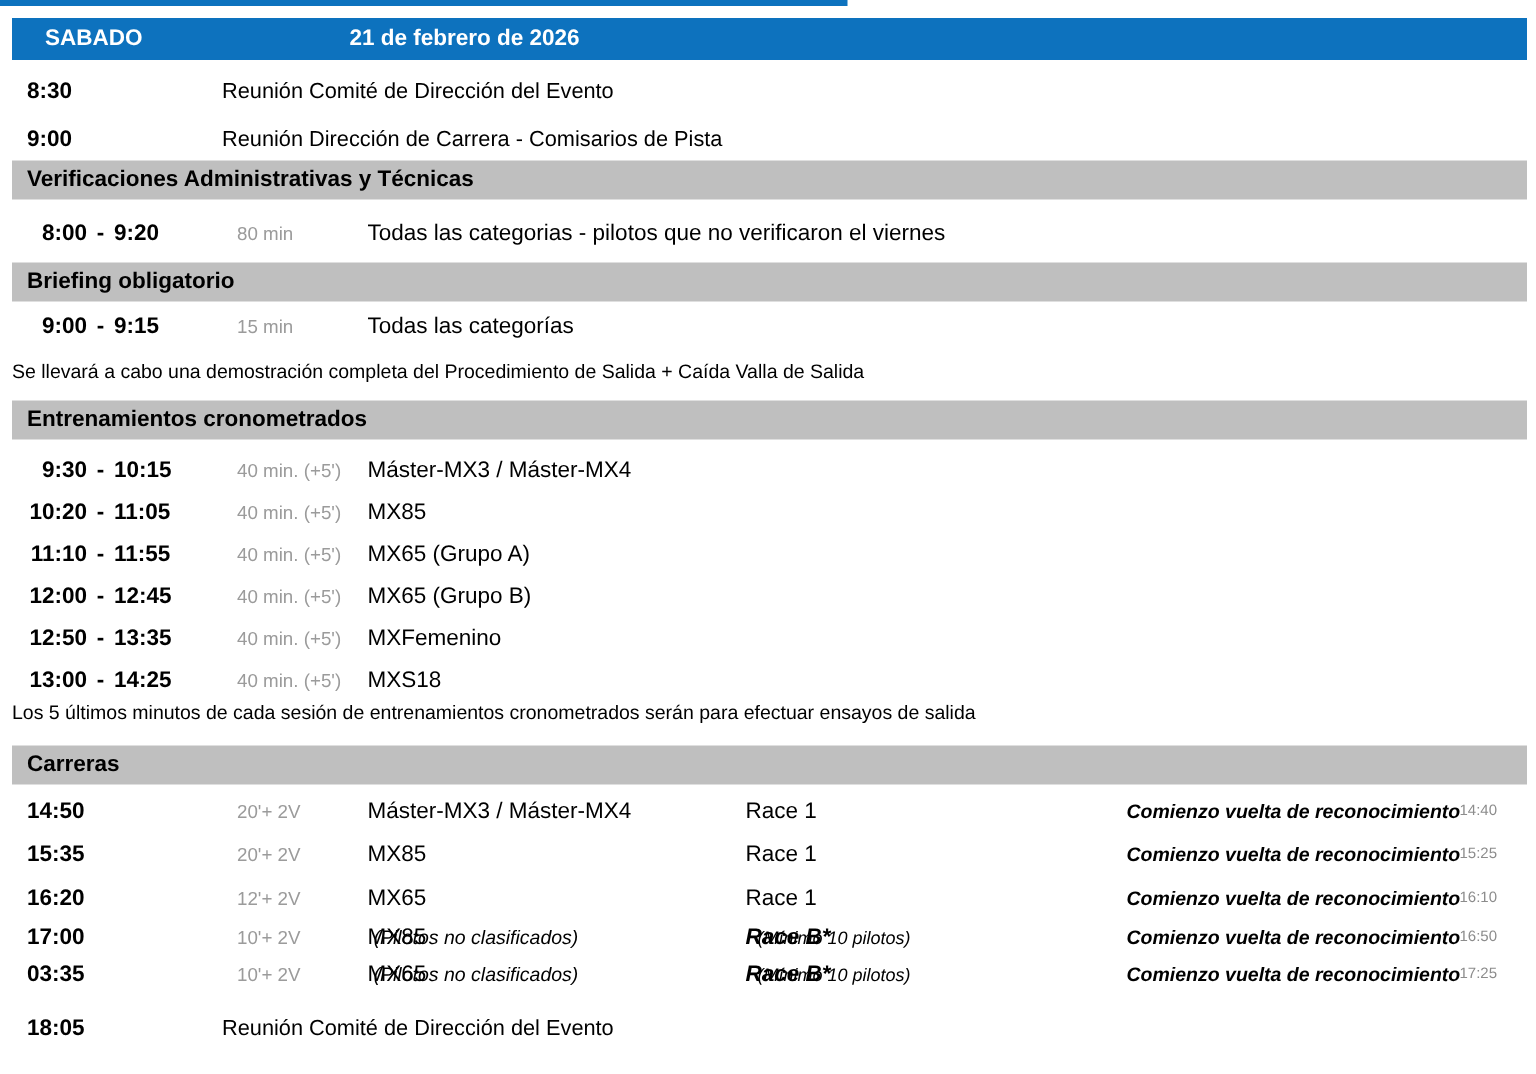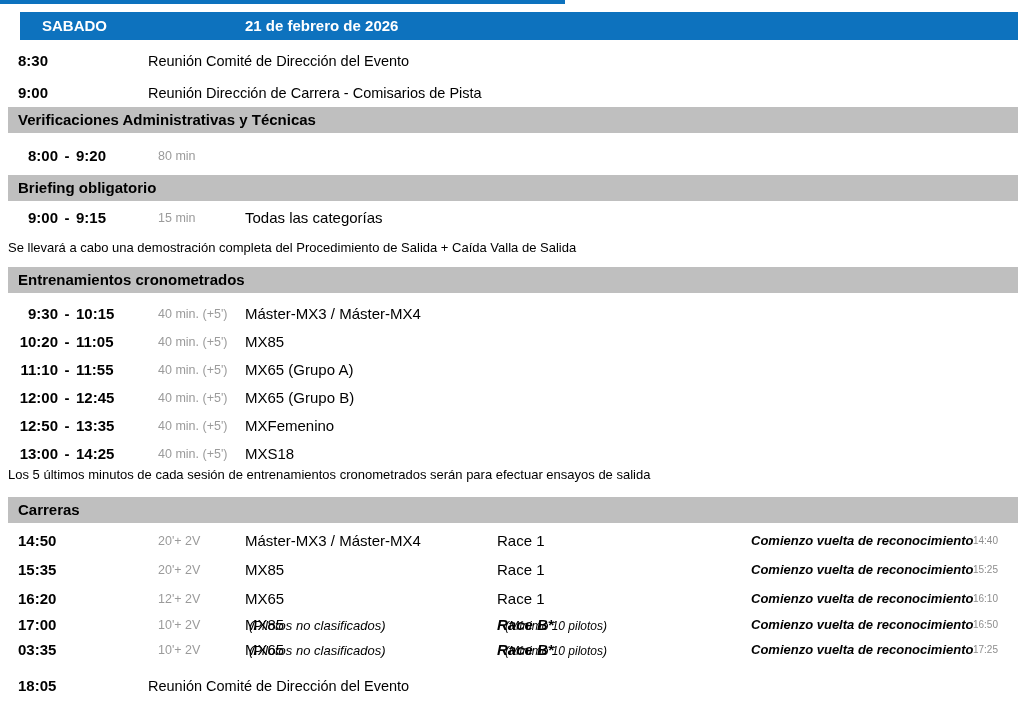--- a/index.html
+++ b/index.html
@@ -1,21 +1,21 @@
 <!DOCTYPE html>
 <html><head>
 <meta charset="utf-8">
 <style>
   html,body{margin:0;padding:0;background:#fff;}
   body{width:1024px;height:716px;position:relative;overflow:hidden;
        font-family:"Liberation Sans",sans-serif;color:#000;}
   
   .top-strip{position:absolute;top:0;left:0;width:565px;height:4px;background:#0d72be;}
   
-  .day-bar{position:absolute;top:12px;left:20px;right:6px;height:28px;background:#0d72be;color:#fff;}
+  .day-bar{position:absolute;top:12px;left:8px;right:6px;height:28px;background:#0d72be;color:#fff;}
   .day-bar .day{position:absolute;left:22px;top:0;line-height:28px;font-weight:700;font-size:15px;}
   .day-bar .date{position:absolute;left:225px;top:0;line-height:28px;font-weight:700;font-size:15px;}
   
   .section-bar{position:absolute;left:8px;right:6px;height:26px;background:#bfbfbf;
                font-weight:700;font-size:15px;line-height:26px;padding-left:10px;box-sizing:border-box;color:#000;}
   
   .row{position:absolute;left:0;width:844px;height:20px;line-height:20px;font-size:15px;}
   .row span{position:absolute;top:0;line-height:20px;white-space:nowrap;}
   .t-single{left:18px;font-weight:700;font-size:15px;}
   .t-start{left:8px;width:50px;text-align:right;font-weight:700;font-size:15px;}
@@ -50,20 +50,21 @@
   <span class="t-single">9:00</span>
   <span class="desc">Reunión Dirección de Carrera - Comisarios de Pista</span>
 </div>
 
 <div class="section-bar" style="top:107px">Verificaciones Administrativas y Técnicas</div>
 <div class="row" style="top:146px">
   <span class="t-start">8:00</span>
   <span class="t-dash">-</span>
   <span class="t-end">9:20</span>
   <span class="dur">80 min</span>
+  <span class="cat">Todas las categorias - pilotos que no verificaron el viernes</span>
 </div>
 
 <div class="section-bar" style="top:175px">Briefing obligatorio</div>
 <div class="row" style="top:208px">
   <span class="t-start">9:00</span>
   <span class="t-dash">-</span>
   <span class="t-end">9:15</span>
   <span class="dur">15 min</span>
   <span class="cat">Todas las categorías</span>
 </div>

